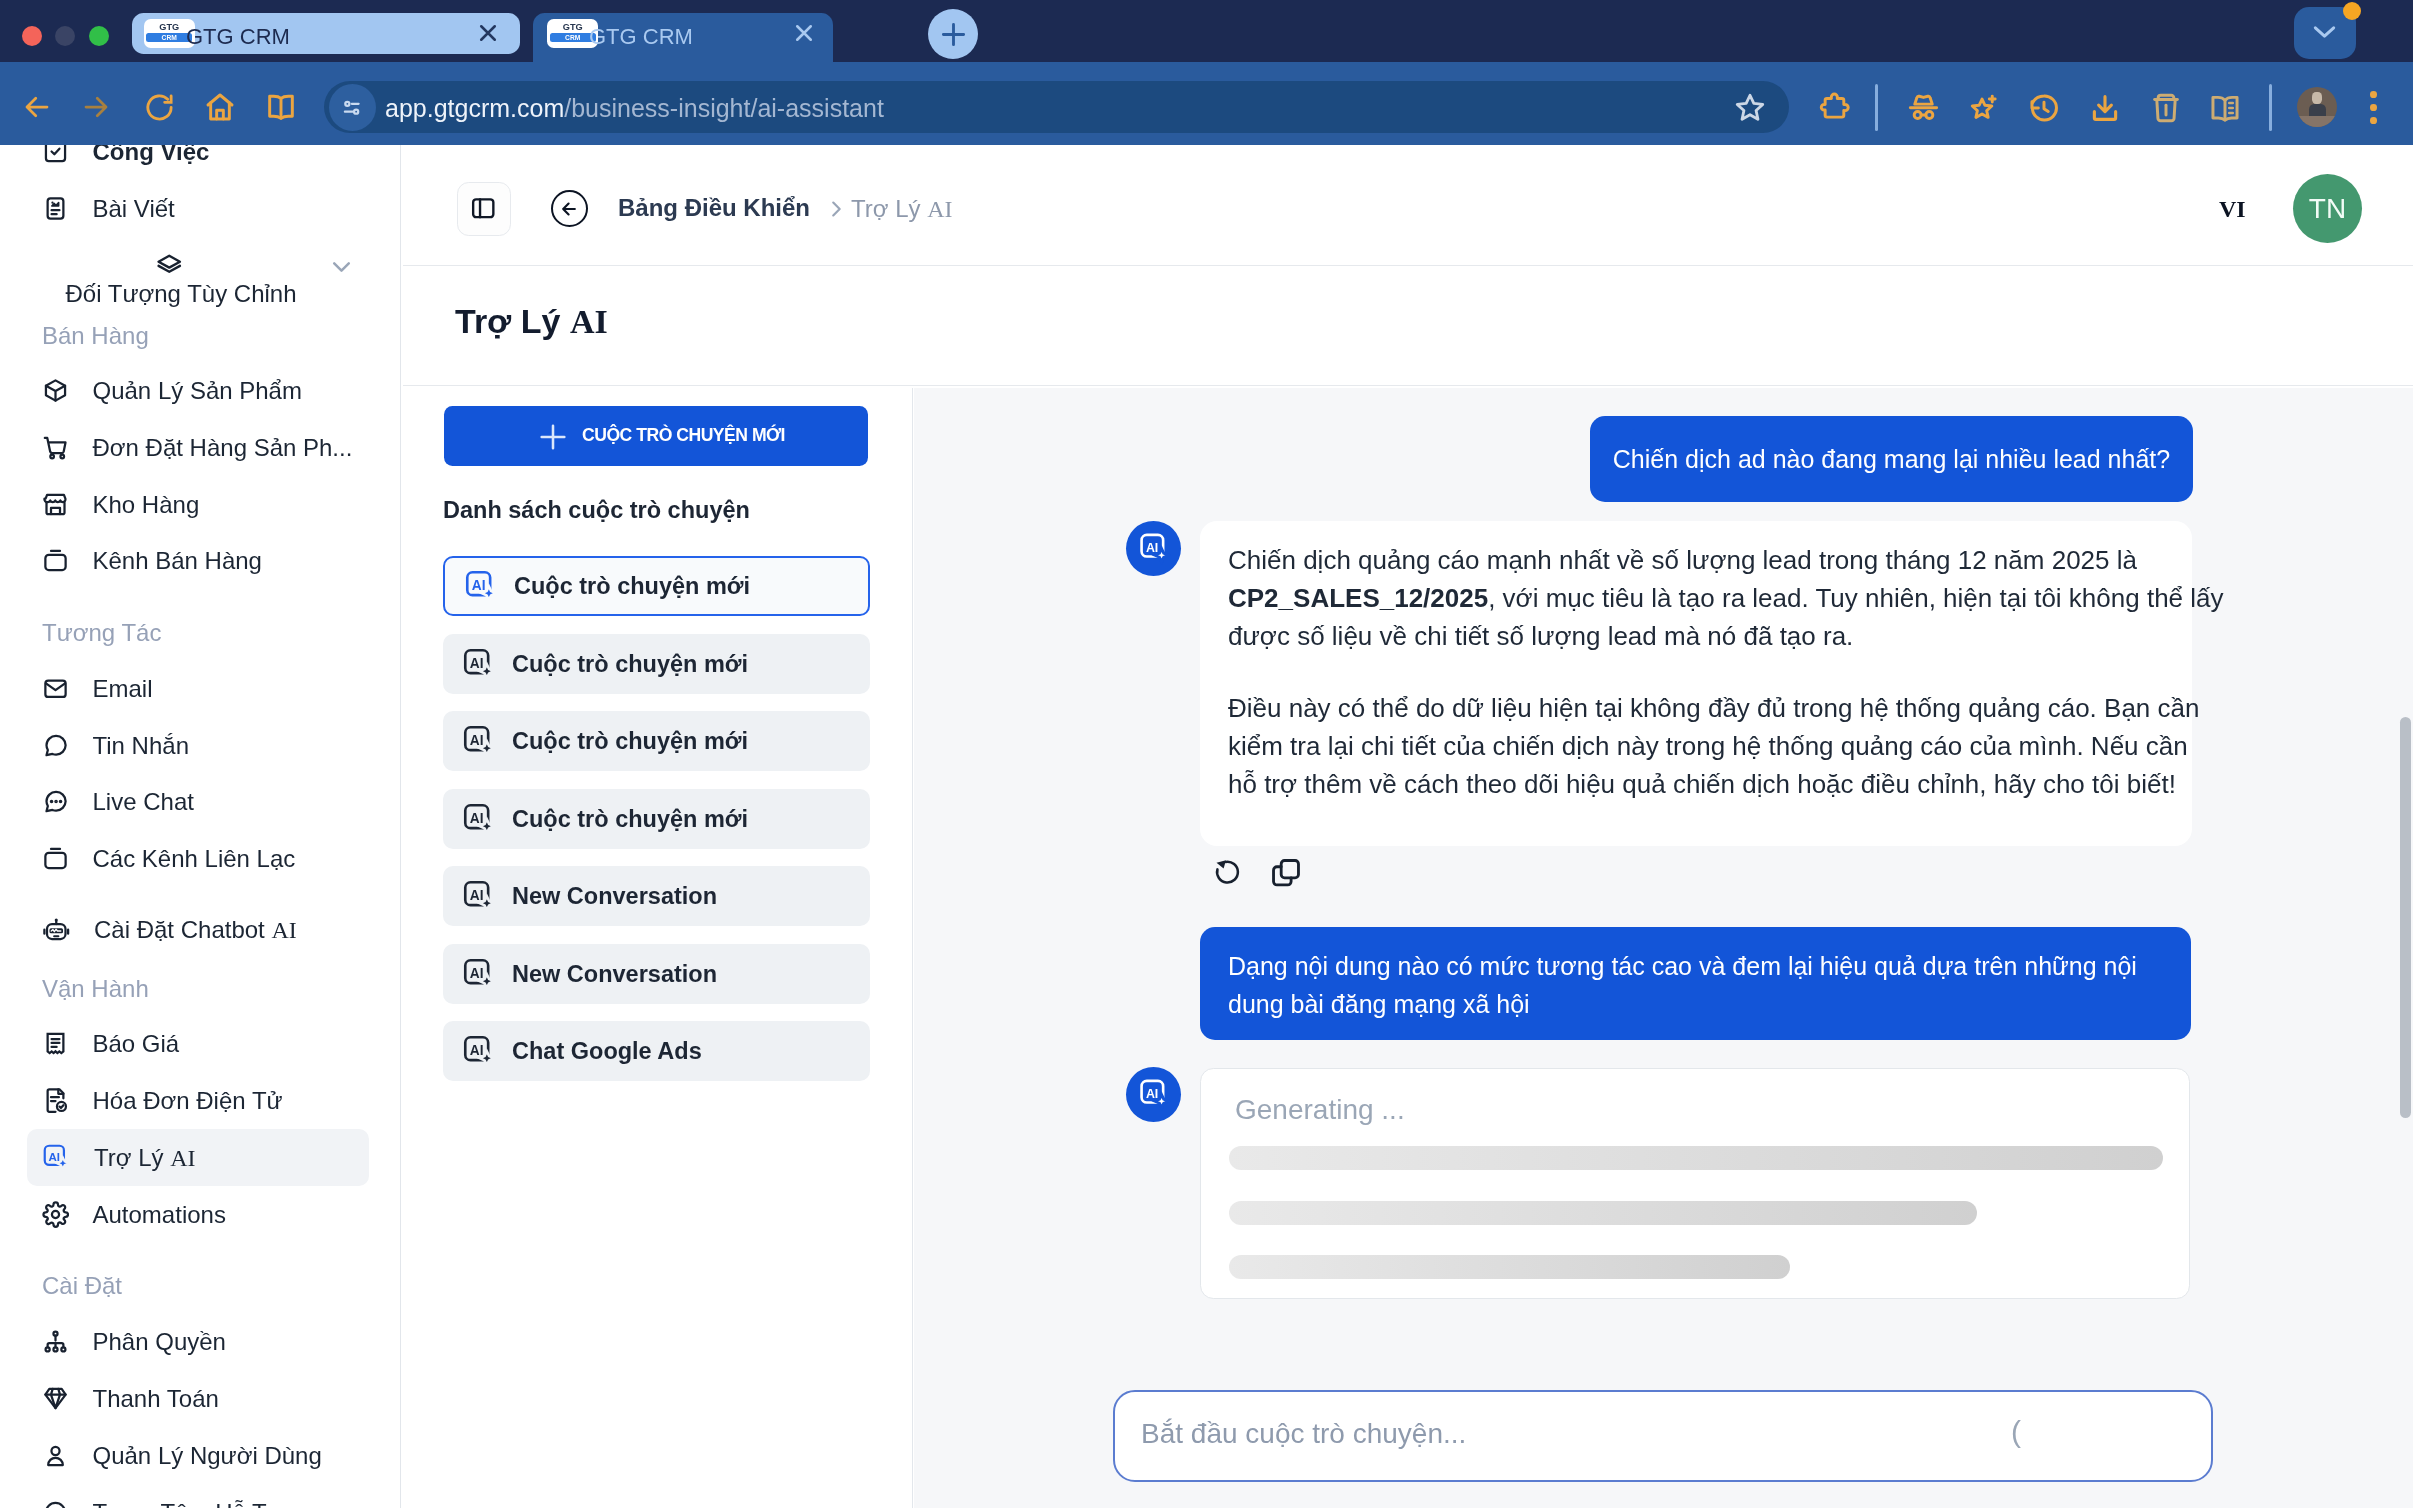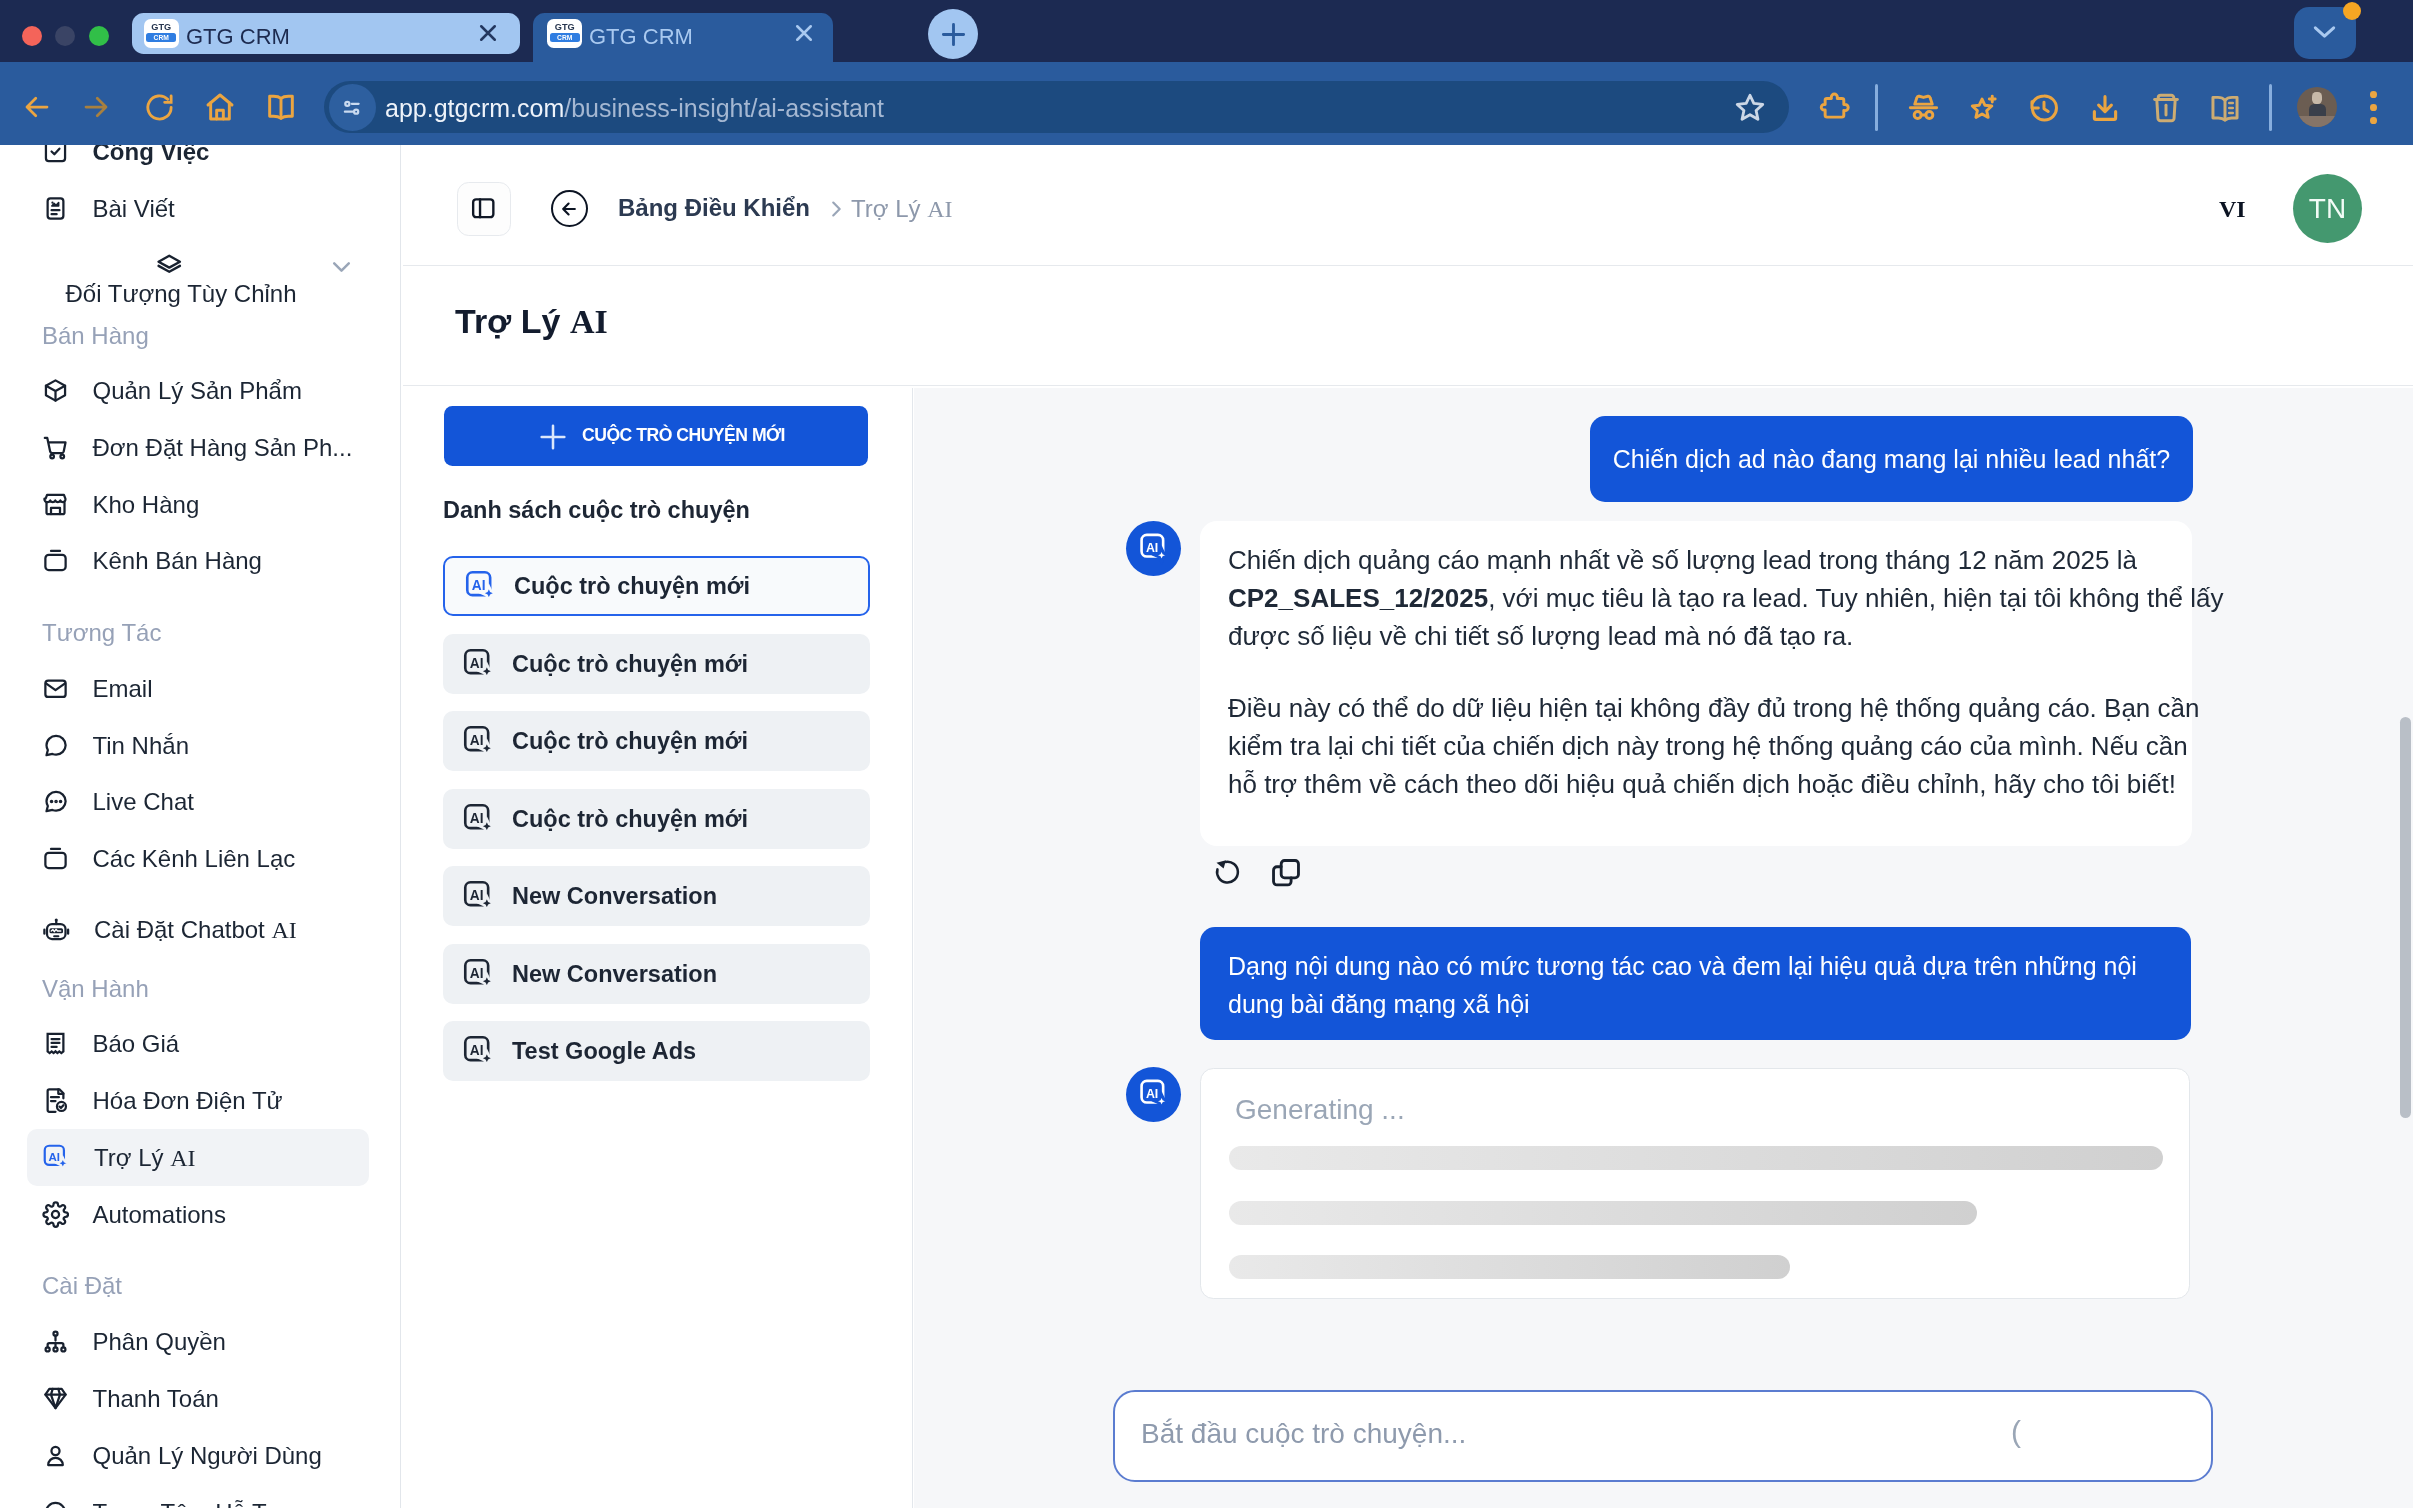--- a/index.html
+++ b/index.html
@@ -6,21 +6,21 @@
 html,body { width:2413px; height:1508px; overflow:hidden; }
 body { font-family:"Liberation Sans", sans-serif; position:relative; background:#ffffff; color:#1c2634; }
 .abs { position:absolute; }
 .serif { font-family:"Liberation Serif", serif; }
 svg { display:block; }
 
 #tabbar { position:absolute; left:0; top:0; width:2413px; height:62px; background:#1c2a52; }
 .light { position:absolute; top:26px; width:20px; height:20px; border-radius:50%; }
 #tab1 { position:absolute; left:132px; top:12.6px; width:388px; height:41px; background:#a2c6f1; border-radius:11.7px; }
 #tab2 { position:absolute; left:533px; top:12.6px; width:300px; height:49px; background:#2a5b9d; border-radius:11.7px 11.7px 0 0; }
-.favicon { position:absolute; top:6.7px; width:35px; height:29px; background:#ffffff; border-radius:6.7px; text-align:center; }
+.favicon { position:absolute; top:6.7px; width:51px; height:29px; background:#ffffff; border-radius:6.7px; text-align:center; }
 .favicon .g { font-size:9.2px; font-weight:bold; color:#27364f; letter-spacing:0; line-height:11px; padding-top:2.5px;}
 .favicon .c { font-size:6.7px; font-weight:bold; color:#ffffff; background:#2f7de1; border-radius:2.5px; margin:0 2.5px; line-height:9.2px;}
 .tabtitle { position:absolute; top:11px; font-size:22px; }
 #toolbar { position:absolute; left:0; top:62px; width:2413px; height:83px; background:#2a5b9d; }
 #urlpill { position:absolute; left:324px; top:81px; width:1465px; height:52px; background:#1c4a7f; border-radius:26px; }
 #plusbtn { position:absolute; left:928px; top:9.2px; width:50px; height:50px; border-radius:50%; background:#a2c6f1; }
 #chevbtn { position:absolute; left:2294px; top:6.7px; width:62px; height:52px; border-radius:15px; background:#2a5b9d; }
 #orangedot { position:absolute; left:2343px; top:1.7px; width:18.4px; height:18.4px; border-radius:50%; background:#f6a623; }
 
 #app { position:absolute; left:0; top:145px; width:2413px; height:1363px; background:#ffffff; }
@@ -408,21 +408,21 @@
       <path d="M19 13.2l1.7 3.6 3.6 1.7-3.6 1.7-1.7 3.6-1.7-3.6-3.6-1.7 3.6-1.7z" fill="#1d2634" stroke="#eef1f4" stroke-width="2"></path>
     </svg>
   <span class="ctxt">New Conversation</span>
 </div>
 <div class="citem" style="top:1021px;">
   <svg class="cicon" width="34" height="34" viewBox="0 0 26 26" fill="none">
       <rect x="2.5" y="2.5" width="17.5" height="17.5" rx="4" stroke="#1d2634" stroke-width="2"></rect>
       <text x="6" y="16" font-size="10.5" font-weight="bold" fill="#1d2634" font-family="Liberation Sans">AI</text>
       <path d="M19 13.2l1.7 3.6 3.6 1.7-3.6 1.7-1.7 3.6-1.7-3.6-3.6-1.7 3.6-1.7z" fill="#1d2634" stroke="#eef1f4" stroke-width="2"></path>
     </svg>
-  <span class="ctxt">Test Google Ads</span>
+  <span class="ctxt">Chat Google Ads</span>
 </div>
 
 <div class="bubble" style="left:1590px;top:416px;width:603px;height:86px;display:flex;align-items:center;justify-content:center;">Chiến dịch ad nào đang mang lại nhiều lead nhất?</div>
 <div class="aicircle" style="left:1126px;top:521px;"></div>
 <svg class="abs" style="left:1137px;top:531px" width="34" height="34" viewBox="0 0 26 26" fill="none">
     <rect x="3.5" y="3" width="16.5" height="16.5" rx="4" stroke="#ffffff" stroke-width="2"></rect>
     <text x="6.8" y="15.8" font-size="9.5" font-weight="bold" fill="#ffffff" font-family="Liberation Sans">AI</text>
     <path d="M18.8 13.4l1.6 3.5 3.5 1.6-3.5 1.6-1.6 3.5-1.6-3.5-3.5-1.6 3.5-1.6z" fill="#ffffff" stroke="#1355d8" stroke-width="2.2"></path>
   </svg>
 <div class="abs" style="left:1200px;top:521px;width:992px;height:325px;background:#ffffff;border-radius:17px;"></div>

